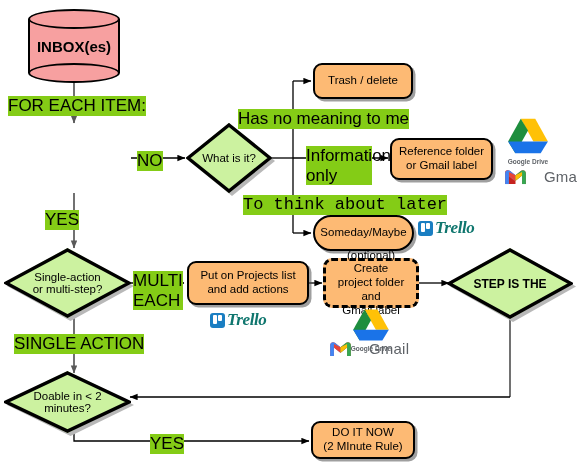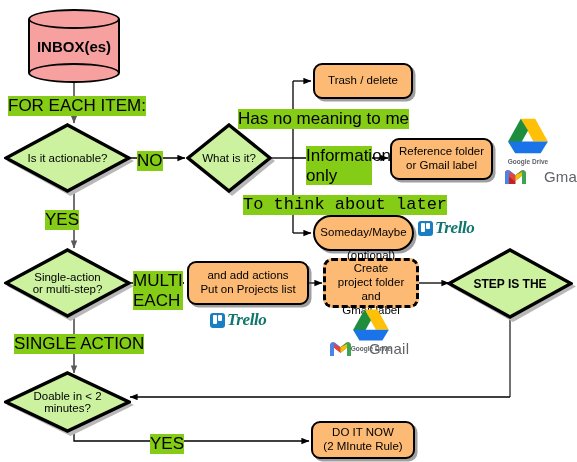--- a/index.html
+++ b/index.html
@@ -251,28 +251,20 @@
 
   <div class="cyl" style="left:28px; top:9px; width:92px; height:74px;">
     <div class="body"></div>
     <div class="bot"></div>
     <div class="top"></div>
     <div class="cyl-label">INBOX(es)</div>
   </div>
 
   <div class="elabel" style="left:8px; top:96px;">FOR EACH ITEM:</div>
 
-  <div class="diamond-wrap" style="left:4px; top:123px; width:127px; height:70px;">
-    <div class="shadow"></div>
-    <div class="face"></div>
-    <svg class="dstroke" viewBox="0 0 127 70" preserveAspectRatio="none">
-      <polygon points="63.5,2 125,35 63.5,68 2,35" fill="none" stroke="#000" stroke-width="3.4" vector-effect="non-scaling-stroke"></polygon>
-    </svg>
-    <div class="dlabel">Is it actionable?</div>
-  </div>
 
   <div class="elabel" style="left:137px; top:151px;">NO</div>
 
   <div class="elabel" style="left:45px; top:210px;">YES</div>
 
   <div class="diamond-wrap" style="left:186px; top:123px; width:86px; height:70px;">
     <div class="shadow"></div>
     <div class="face"></div>
     <svg class="dstroke" viewBox="0 0 86 70" preserveAspectRatio="none">
       <polygon points="43,2 84,35 43,68 2,35" fill="none" stroke="#000" stroke-width="3.4" vector-effect="non-scaling-stroke"></polygon>
@@ -320,22 +312,22 @@
 
   <div class="elabel two" style="left:133px; top:271px; width:50px;">
     <div>MULTI</div>
     <div>EACH</div>
   </div>
 
   <div class="elabel" style="left:14px; top:334px;">SINGLE ACTION</div>
 
   <div class="rbox" style="left:187px; top:261px; width:122px; height:44px;">
     <div>
+      <div>Put on Projects list</div>
       <div>and add actions</div>
-      <div>Put on Projects list</div>
     </div>
   </div>
 
   <div class="rbox dashed" style="left:323px; top:258px; width:96px; height:50px;">
     <div>
       <div>(optional) Create</div>
       <div>project folder and</div>
       <div>Gmail label</div>
     </div>
   </div>

